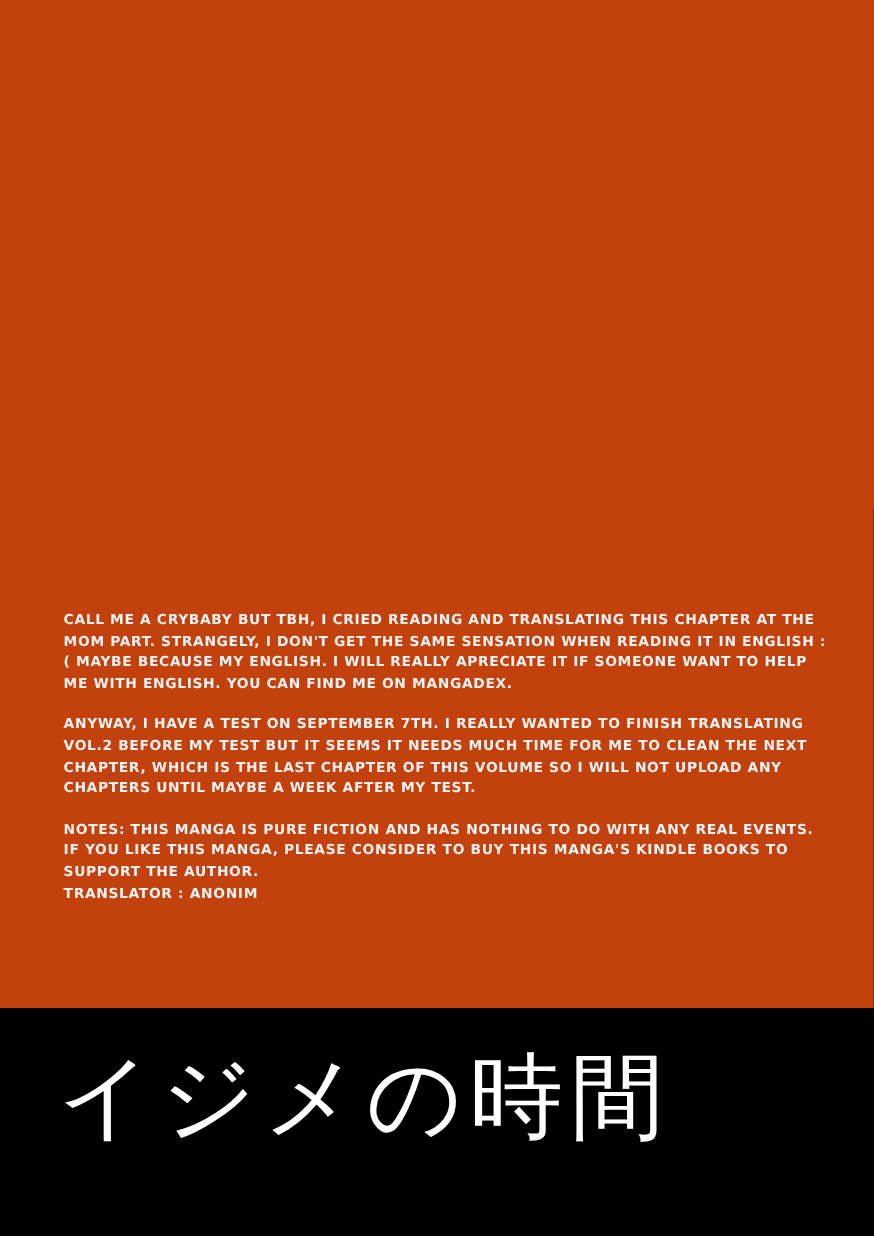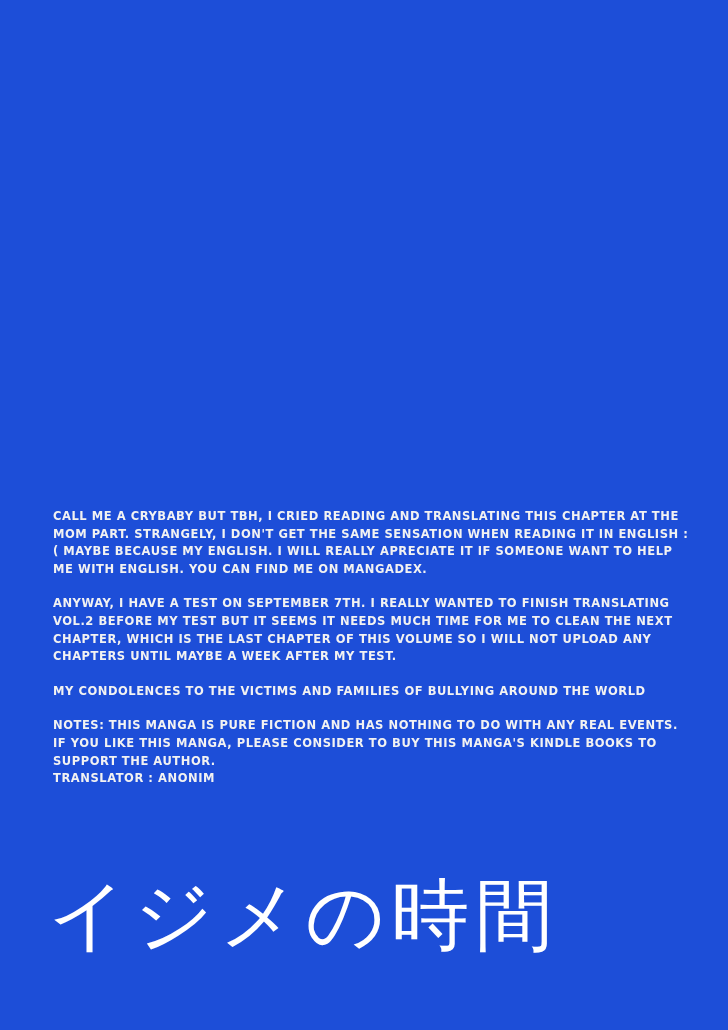--- a/index.html
+++ b/index.html
@@ -10,22 +10,22 @@
   body {
     width: 728px;
     height: 1030px;
     overflow: hidden;
     font-family: "Liberation Sans", sans-serif;
     color: #ffffff;
   }
   .page {
     position: relative;
     width: 728px;
-    height: 1030px;
-    background: #1d4ed8;
+    height: 840px;
+    background: #c2410c;
   }
   .notes {
     position: absolute;
     left: 53px;
     top: 508px;
     width: 640px;
   }
   .para {
     font-family: "DejaVu Sans", sans-serif;
     font-size: 11.5px;
@@ -60,21 +60,20 @@
   }
 </style>
 </head>
 <body>
 
 <div class="page">
 
   <div class="notes">
     <p class="para">CALL ME A CRYBABY BUT TBH, I CRIED READING AND TRANSLATING THIS CHAPTER AT THE MOM PART. STRANGELY, I DON'T GET THE SAME SENSATION WHEN READING IT IN ENGLISH :( MAYBE BECAUSE MY ENGLISH. I WILL REALLY APRECIATE IT IF SOMEONE WANT TO HELP ME WITH ENGLISH. YOU CAN FIND ME ON MANGADEX.</p>
     <p class="para">ANYWAY, I HAVE A TEST ON SEPTEMBER 7TH. I REALLY WANTED TO FINISH TRANSLATING VOL.2 BEFORE MY TEST BUT IT SEEMS IT NEEDS MUCH TIME FOR ME TO CLEAN THE NEXT CHAPTER, WHICH IS THE LAST CHAPTER OF THIS VOLUME SO I WILL NOT UPLOAD ANY CHAPTERS UNTIL MAYBE A WEEK AFTER MY TEST.</p>
-    <p class="para gap-big">MY CONDOLENCES TO THE VICTIMS AND FAMILIES OF BULLYING AROUND THE WORLD</p>
     <p class="para gap-mid">NOTES: THIS MANGA IS PURE FICTION AND HAS NOTHING TO DO WITH ANY REAL EVENTS.
 IF YOU LIKE THIS MANGA, PLEASE CONSIDER TO BUY THIS MANGA'S KINDLE BOOKS TO SUPPORT THE AUTHOR.</p>
     <p class="para" style="margin-top:0">TRANSLATOR : ANONIM</p>
   </div>
 
   <div class="title-jp">イジメの時間</div>
 
 </div>
 
 </body></html>

